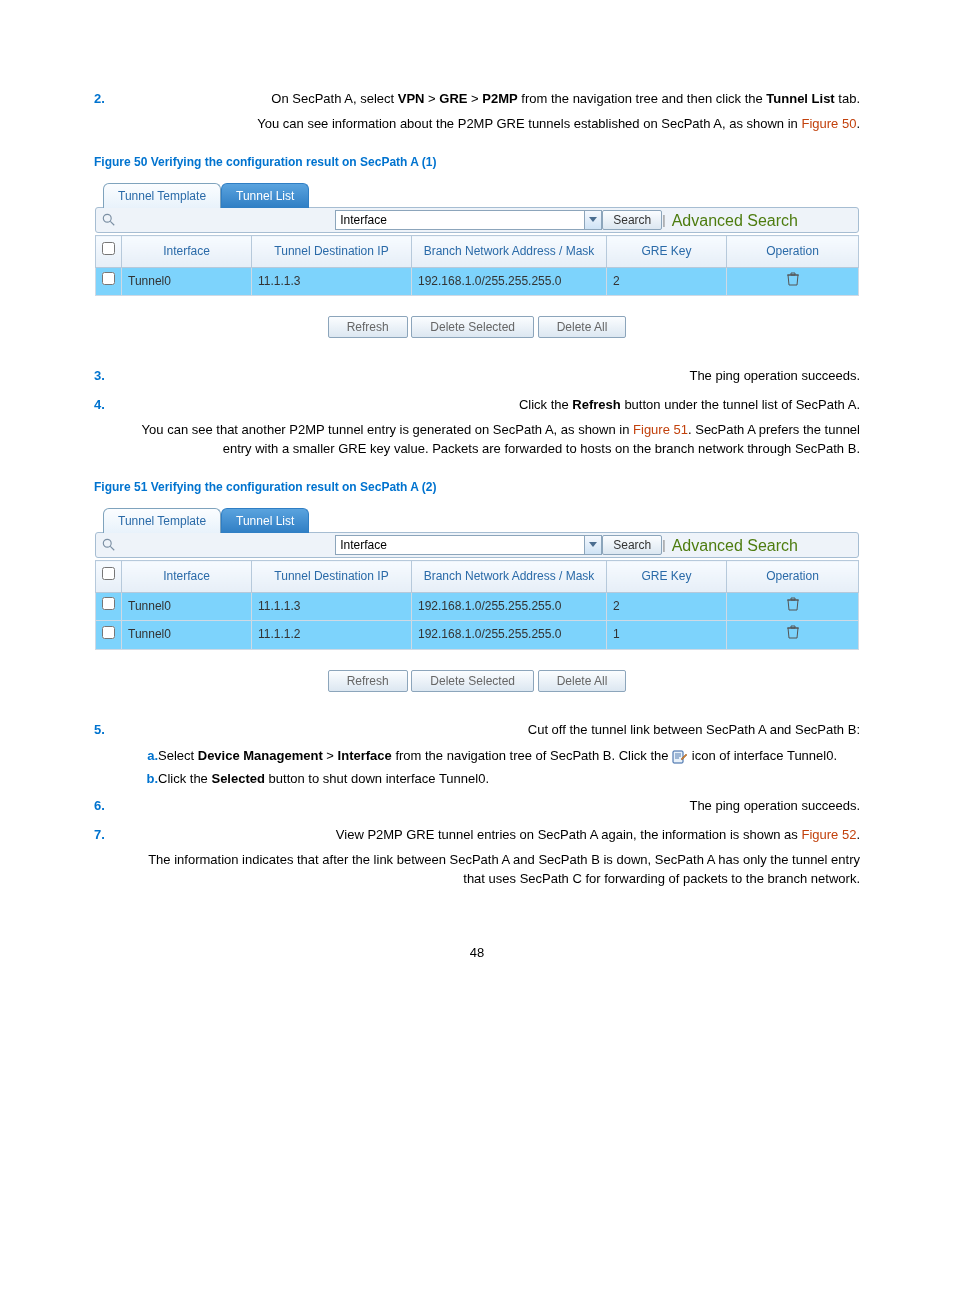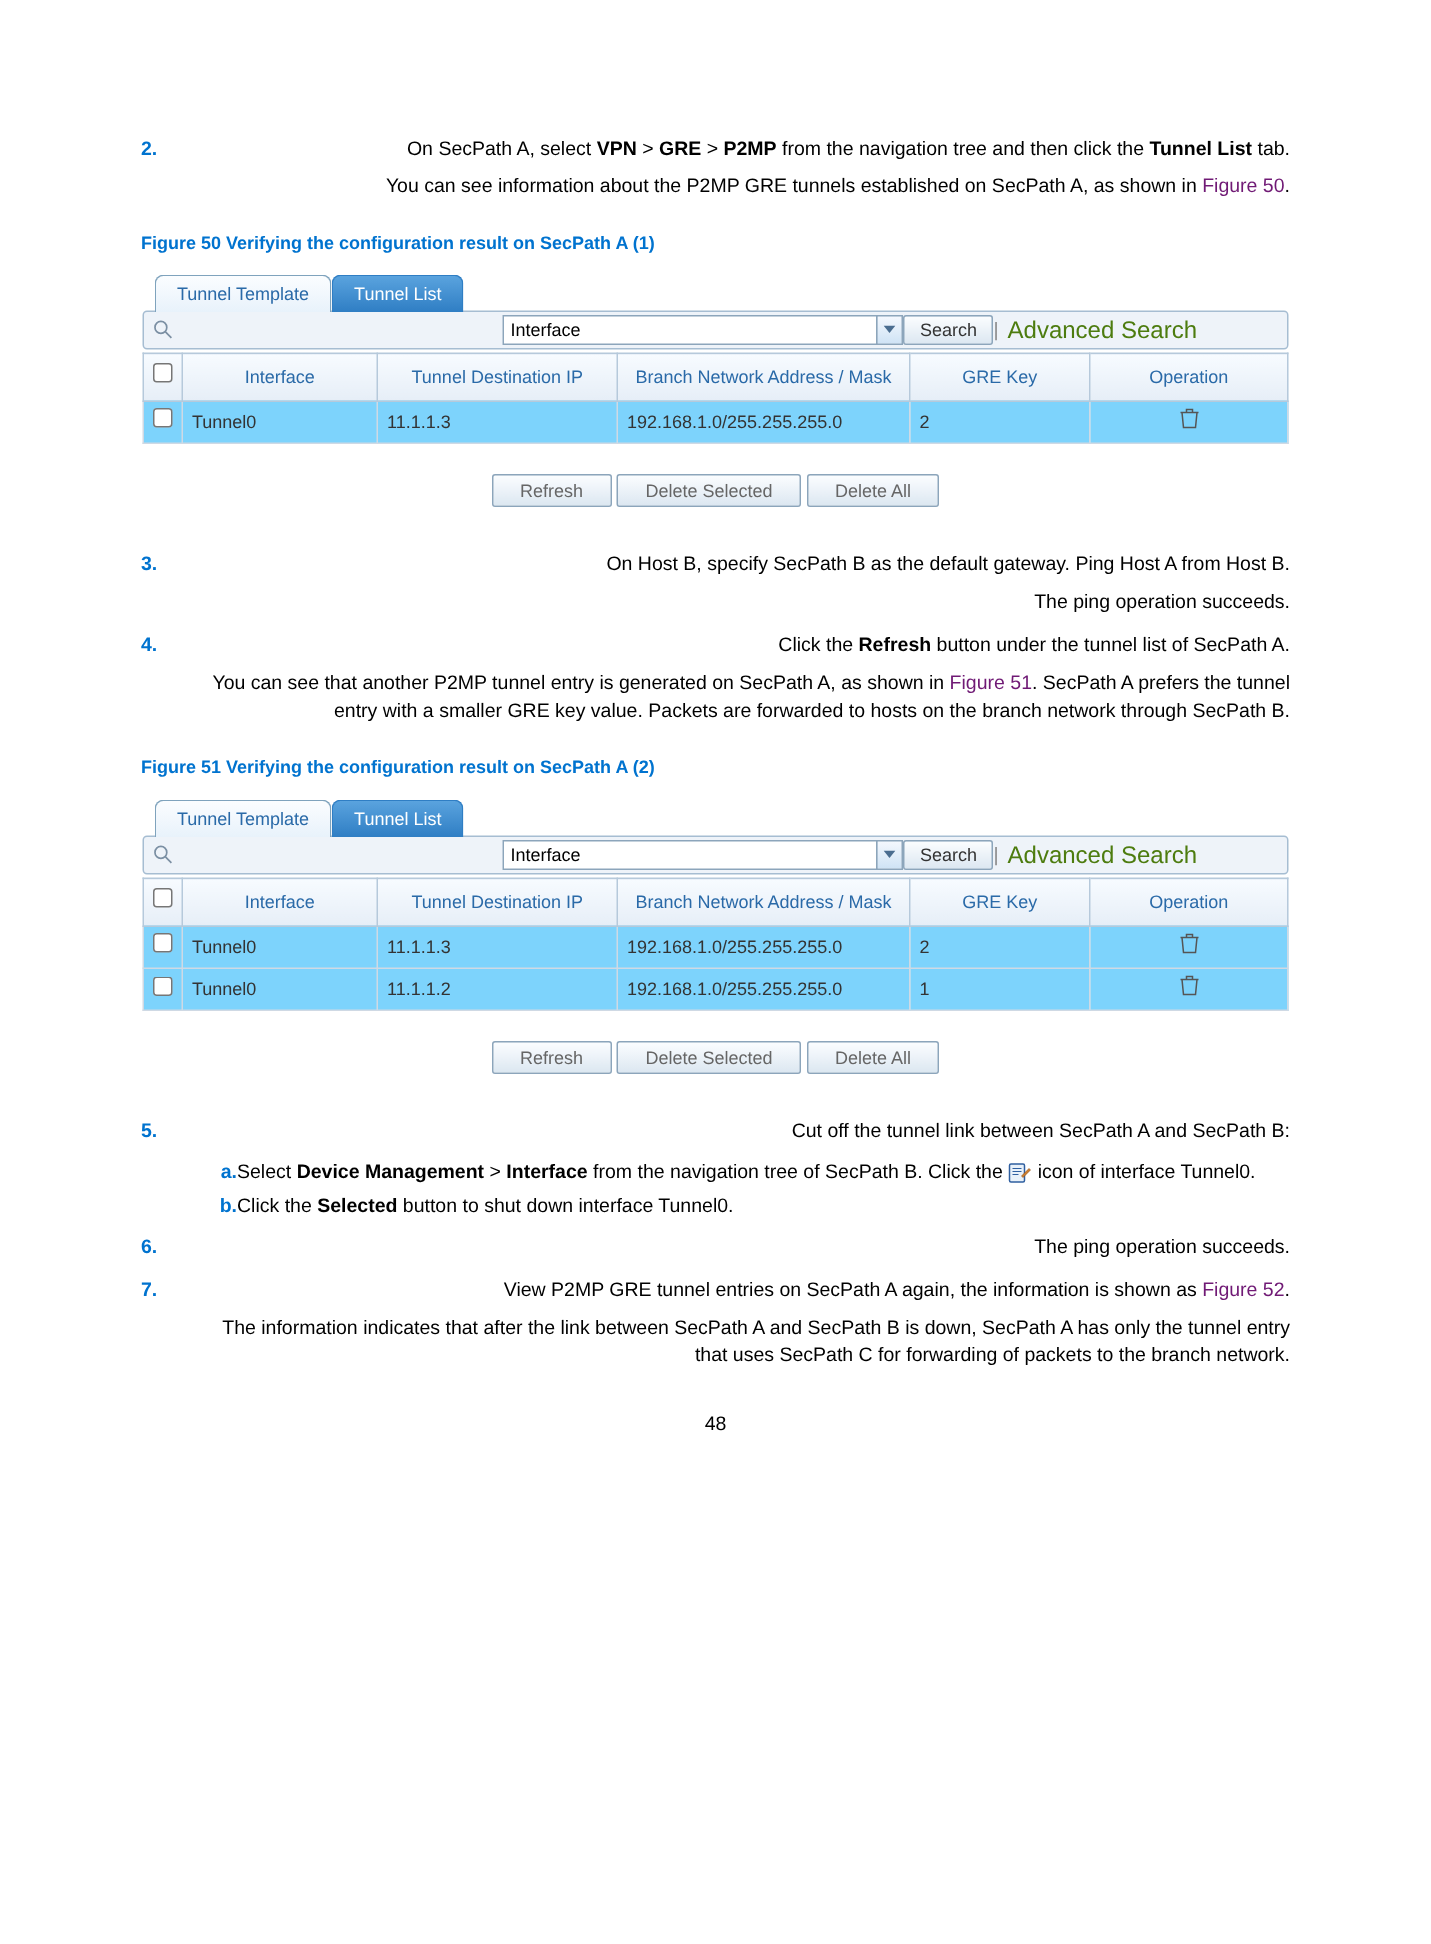--- a/index.html
+++ b/index.html
@@ -16,21 +16,21 @@
   .step-num {
     width: 38px;
     flex-shrink: 0;
     color: #0073cf;
     font-weight: bold;
     font-size: 13px;
   }
   .step-body { flex: 1; text-align: right; }
   .step-body p { margin-bottom: 6px; }
   .bold { font-weight: bold; }
-  .link { color: #701a75; }
+  .link { color: #c2410c; }
   .fig-caption {
     color: #0073cf;
     font-weight: bold;
     font-size: 12px;
     margin: 14px 0 10px 0;
   }
 
   
   .fig {
     border: 1px solid transparent;
@@ -145,21 +145,21 @@
 
   .edit-icon {
     display:inline-block;
     width:16px; height:14px;
     vertical-align:middle;
   }
 
   .page-num {
     text-align:center;
     font-size:13px;
-    margin-top:21px;
+    margin-top:50px;
   }
   input[type=checkbox]{ width:13px; height:13px; }
 </style>
 </head>
 <body>
 
 <div class="step-row">
   <div class="step-num">2.</div>
   <div class="step-body">
     <p>
@@ -224,21 +224,20 @@
   <div class="btnrow">
     <button class="btn">Refresh</button>
     <button class="btn">Delete Selected</button>
     <button class="btn">Delete All</button>
   </div>
 </div>
 
 <div class="step-row">
   <div class="step-num">3.</div>
   <div class="step-body">
-    <p>On Host B, specify SecPath B as the default gateway. Ping Host A from Host B.</p>
     <p>The ping operation succeeds.</p>
   </div>
 </div>
 
 <div class="step-row">
   <div class="step-num">4.</div>
   <div class="step-body">
     <p>
       <span>Click the </span><span class="bold">Refresh</span><span> button under the tunnel list of SecPath A.</span>
     </p>

